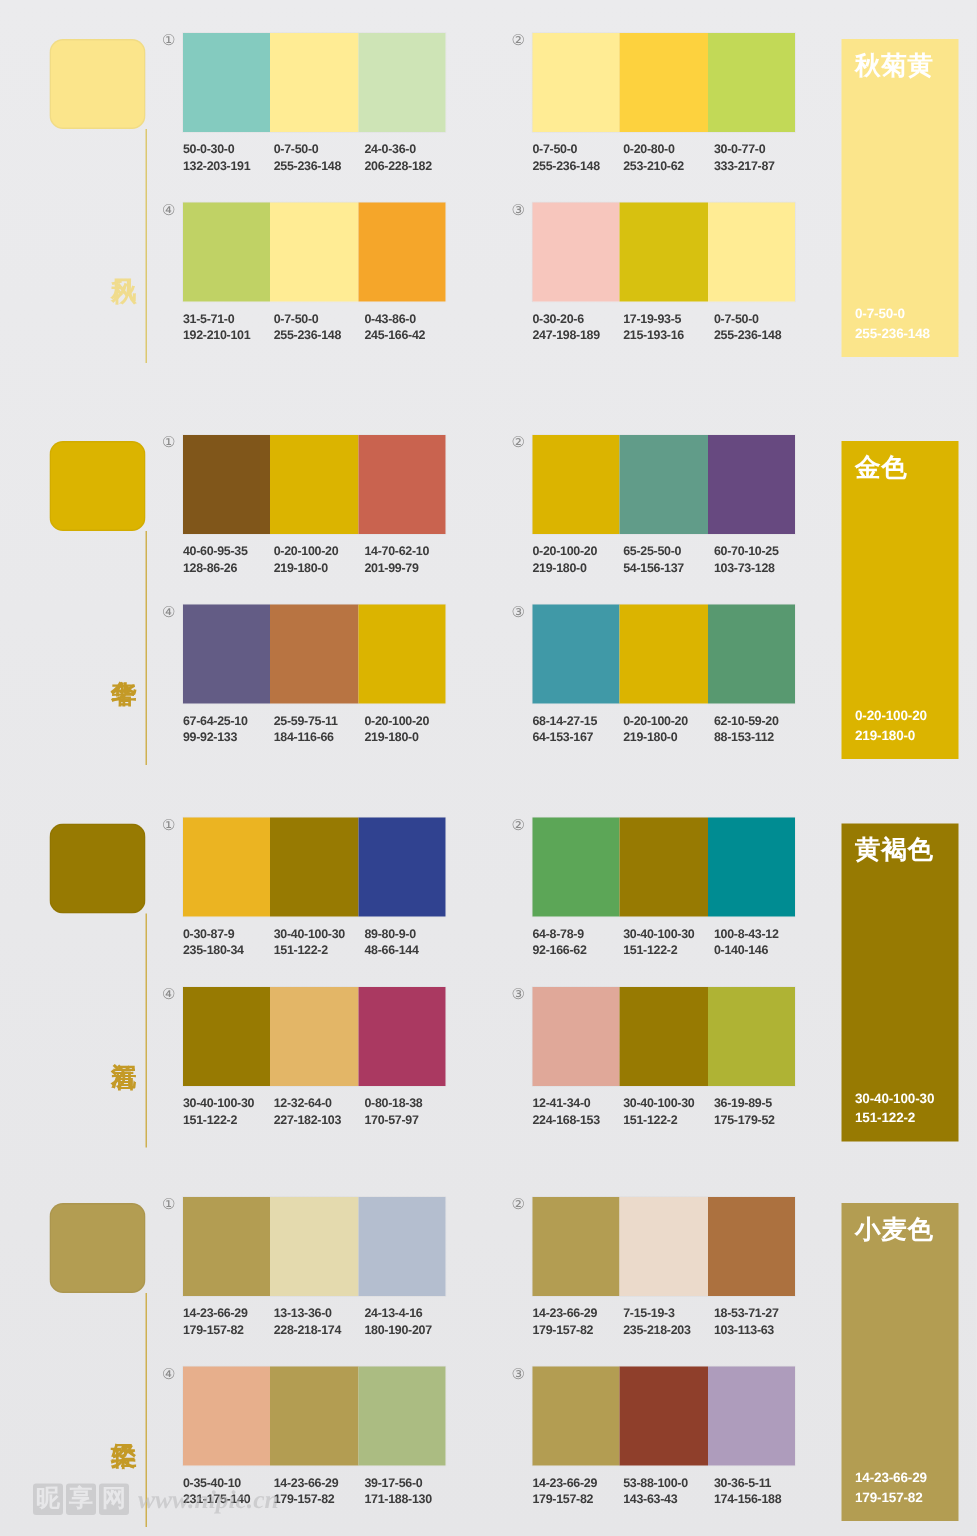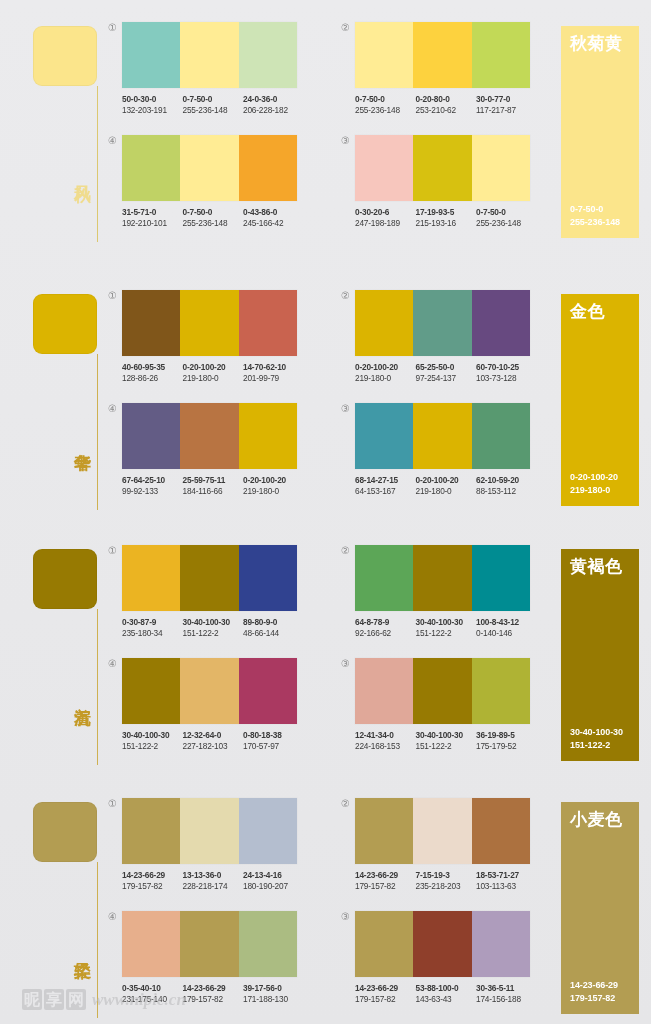--- a/index.html
+++ b/index.html
@@ -114,21 +114,21 @@
   .code-cell {
     width: 60.5px;
     font-size: 8.3px;
     line-height: 11.4px;
     color: #3b3b3b;
     font-family: "Liberation Sans", "DejaVu Sans", sans-serif;
     letter-spacing: -0.2px;
     white-space: nowrap;
   }
   .code-cmyk { font-weight: 600; }
-  .code-rgb  { font-weight: 400; }
+  .code-rgb  { font-weight: 700; }
 
   
   .right-panel {
     position: absolute;
     left: 561px;
     top: 26px;
     width: 78px;
     height: 212px;
     padding: 8px 8px 10px 9px;
     display: flex;
@@ -241,21 +241,21 @@
                 <div class="code-cell">
                   <div class="code-cmyk">0-7-50-0</div>
                   <div class="code-rgb">255-236-148</div>
                 </div>
                 <div class="code-cell">
                   <div class="code-cmyk">0-20-80-0</div>
                   <div class="code-rgb">253-210-62</div>
                 </div>
                 <div class="code-cell">
                   <div class="code-cmyk">30-0-77-0</div>
-                  <div class="code-rgb">117-217-87</div>
+                  <div class="code-rgb">333-217-87</div>
                 </div>
               </div>
             </div>
           </div>
           <div class="grow">
             <div class="group">
               <div class="gnum">④</div>
               <div class="swatches">
                 <div class="swatch" style="background: rgb(192, 210, 101);"></div>
                 <div class="swatch" style="background: rgb(255, 236, 148);"></div>
@@ -345,21 +345,21 @@
                 <div class="swatch" style="background: rgb(97, 156, 137);"></div>
                 <div class="swatch" style="background: rgb(103, 73, 128);"></div>
               </div>
               <div class="codes">
                 <div class="code-cell">
                   <div class="code-cmyk">0-20-100-20</div>
                   <div class="code-rgb">219-180-0</div>
                 </div>
                 <div class="code-cell">
                   <div class="code-cmyk">65-25-50-0</div>
-                  <div class="code-rgb">97-254-137</div>
+                  <div class="code-rgb">54-156-137</div>
                 </div>
                 <div class="code-cell">
                   <div class="code-cmyk">60-70-10-25</div>
                   <div class="code-rgb">103-73-128</div>
                 </div>
               </div>
             </div>
           </div>
           <div class="grow">
             <div class="group">

